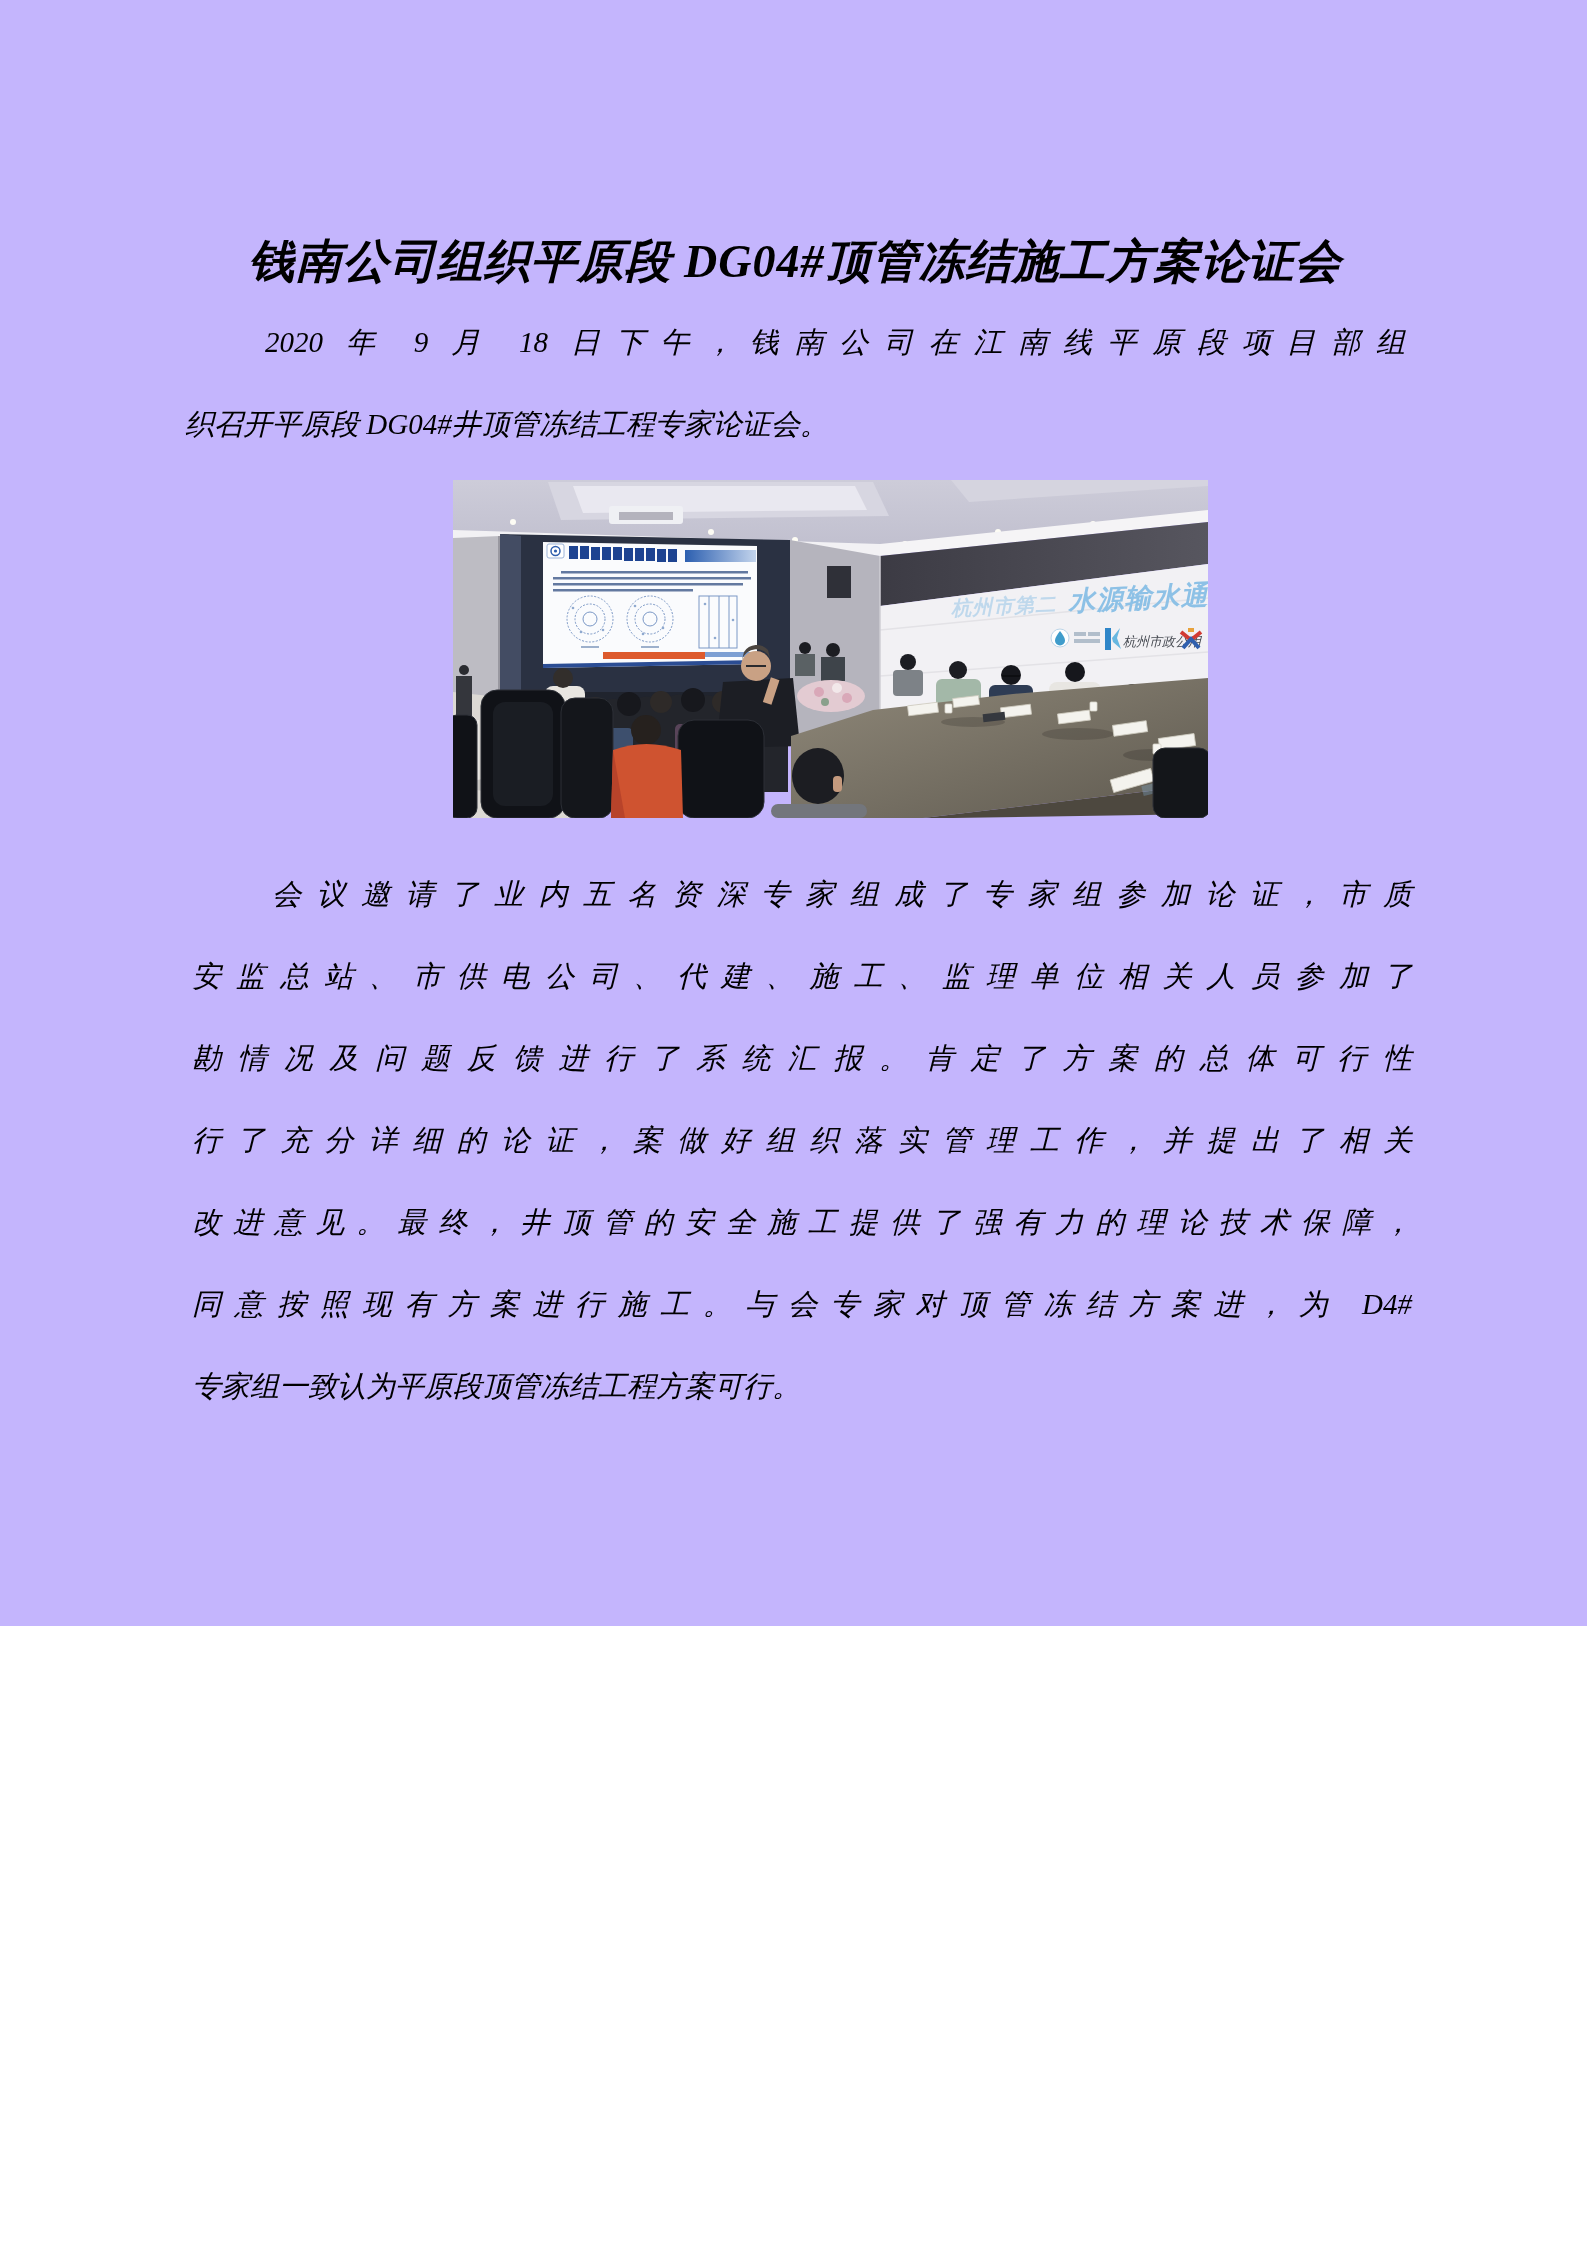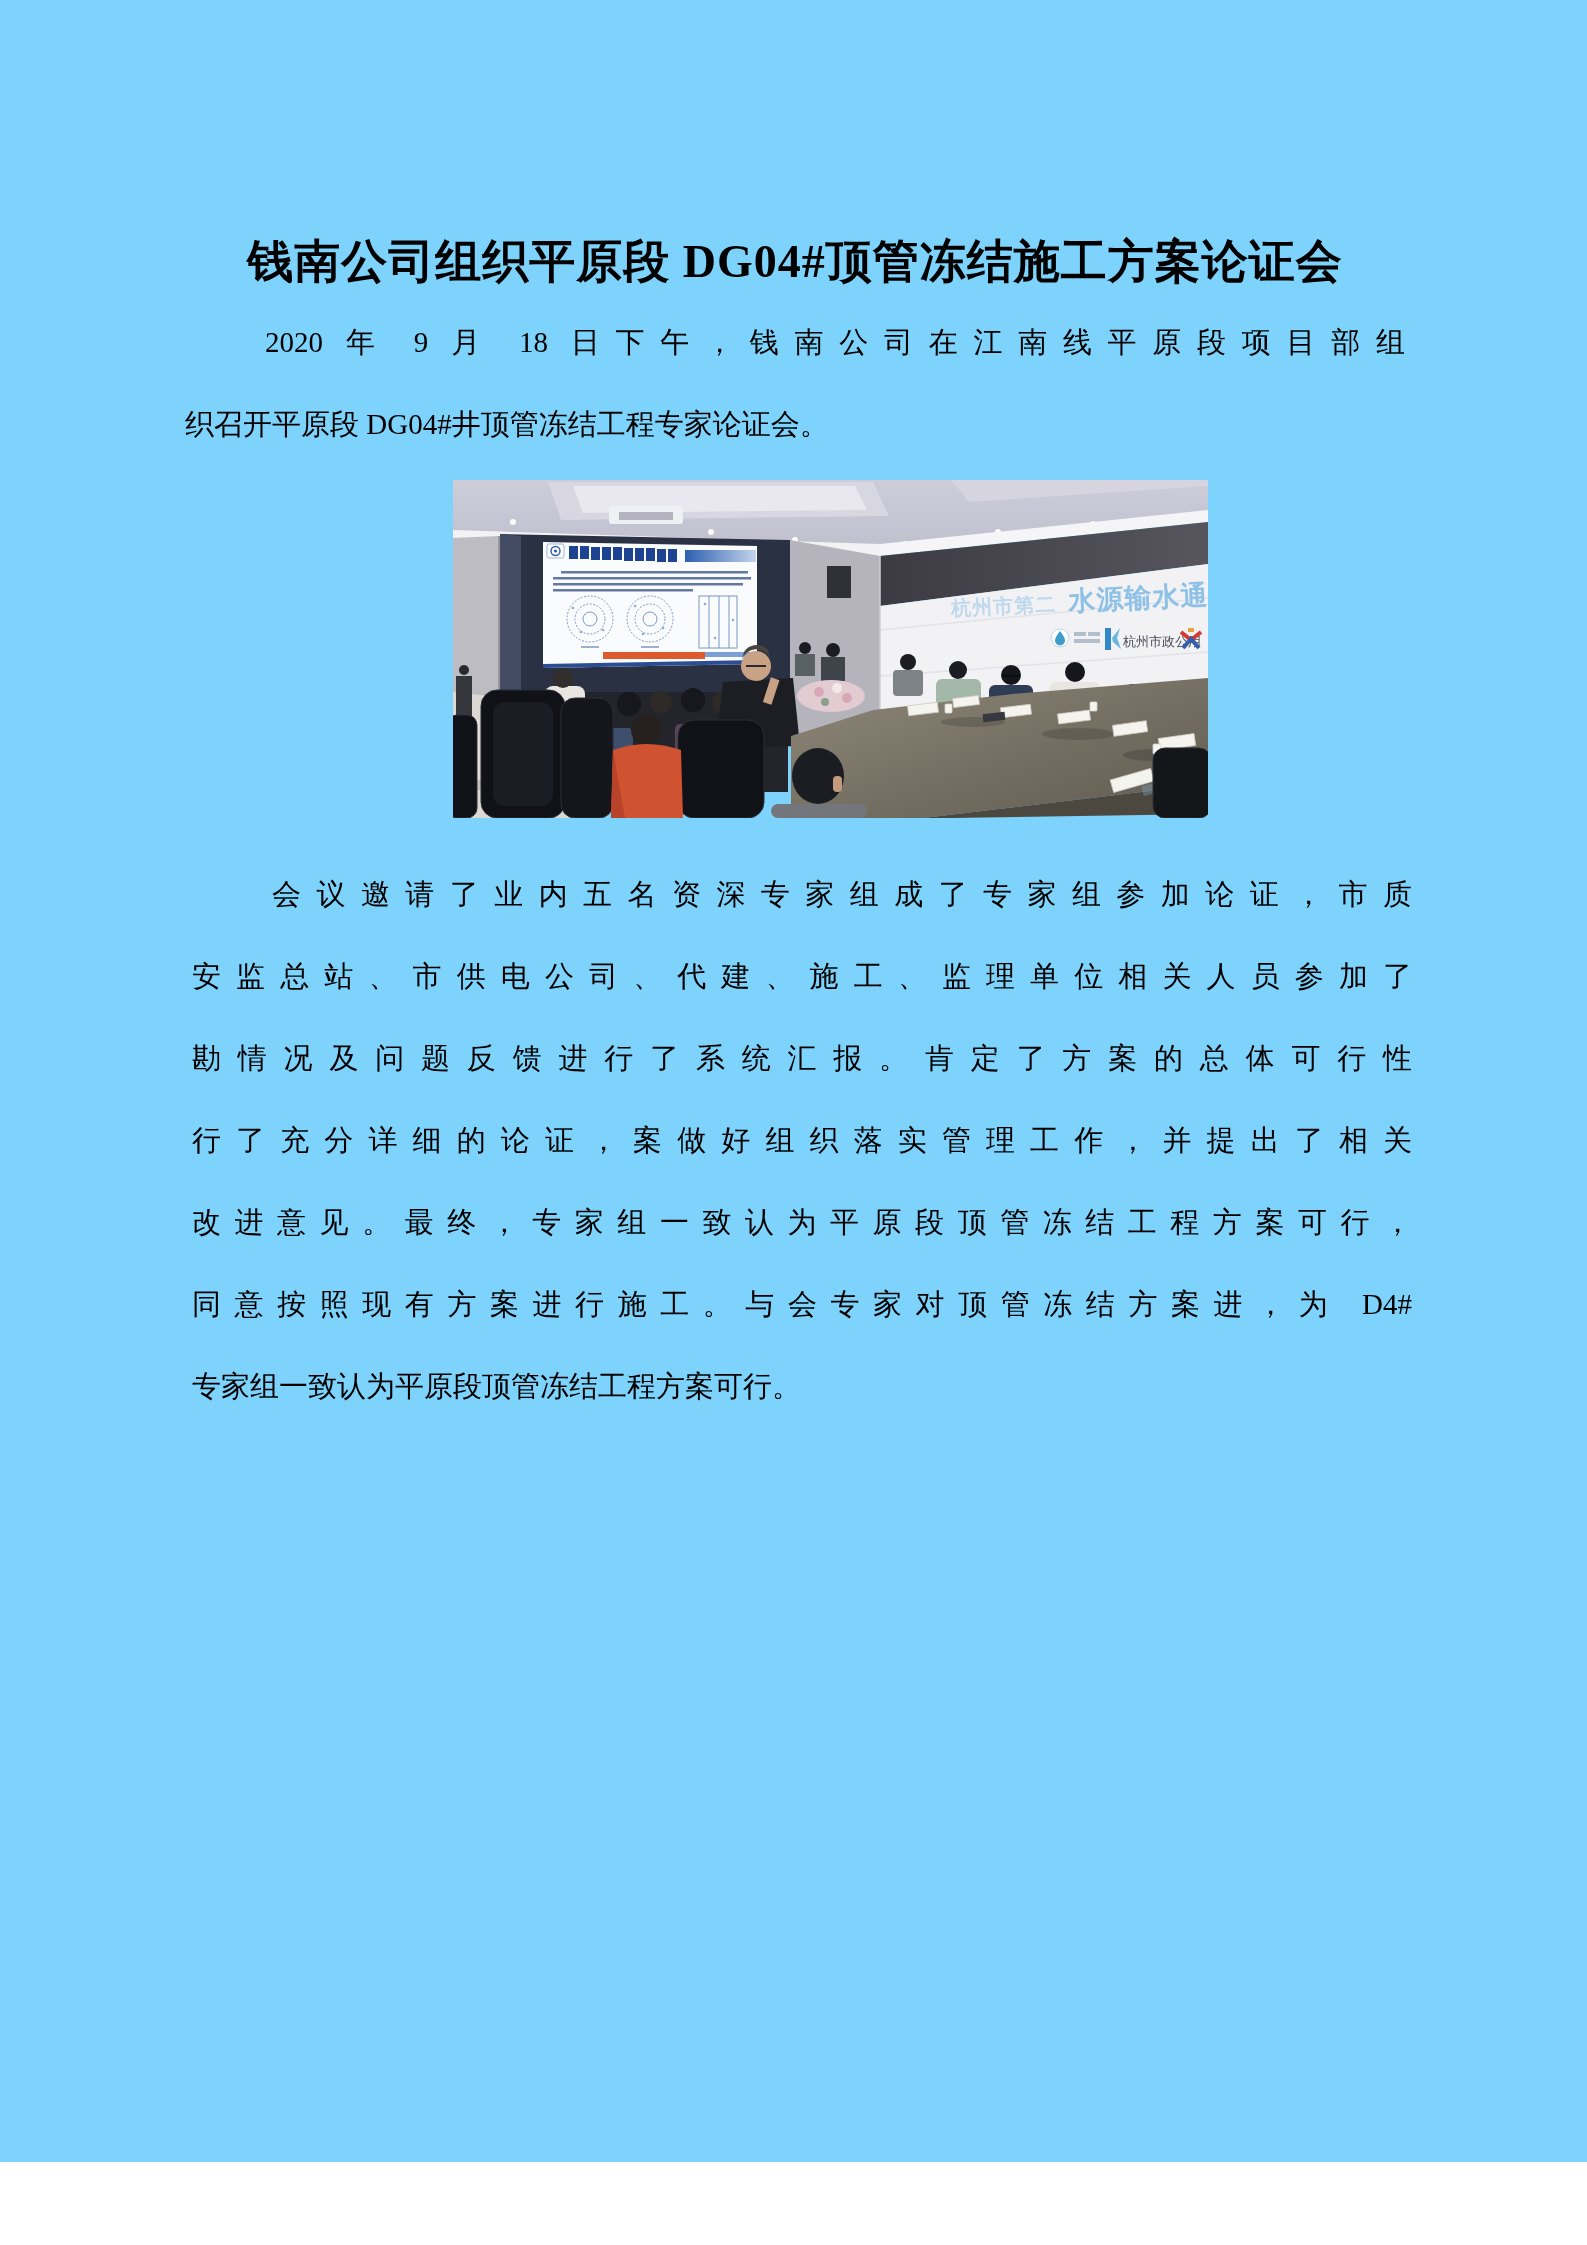--- a/index.html
+++ b/index.html
@@ -1,17 +1,17 @@
 <!DOCTYPE html>
 <html><head>
 <meta charset="utf-8">
 <style>
   html,body{margin:0;padding:0;background:#ffffff;}
-  .page{position:relative;width:1587px;height:2162px;background:#7dd3fc;overflow:hidden;
-        font-family:"Liberation Serif","DejaVu Serif",serif;color:#000;}
+  .page{position:relative;width:1587px;height:1626px;background:#c4b5fd;overflow:hidden;
+        font-family:"Liberation Serif","DejaVu Serif",serif;color:#000;font-style:italic;}
   .title{position:absolute;left:185px;width:1220px;top:196px;height:70px;
          text-align:center;font-size:46px;font-weight:bold;line-height:70px;
          letter-spacing:1px;white-space:nowrap;}
   .para{position:absolute;left:185px;width:1220px;}
   .line{height:82px;line-height:82px;font-size:29px;
         text-align:justify;text-align-last:justify;text-justify:distribute;}
   .line.first{text-indent:80px;}
   .line.last{text-align-last:left;}
   .photo-wrap{position:absolute;left:453px;top:480px;width:755px;height:338px;margin:0;}
   .photo-wrap svg{display:block;}
@@ -298,19 +298,19 @@
         <rect x="700" y="268" width="58" height="70" rx="12" fill="#14161a" stroke="#2c2f36"></rect>
       </g>
     </svg>
   </figure>
 
   <div class="para" style="top:853px;margin-left:7px;">
     <div class="line first">会议邀请了业内五名资深专家组成了专家组参加论证，市质</div>
     <div class="line">安监总站、市供电公司、代建、施工、监理单位相关人员参加了</div>
     <div class="line">勘情况及问题反馈进行了系统汇报。肯定了方案的总体可行性</div>
     <div class="line">行了充分详细的论证，案做好组织落实管理工作，并提出了相关</div>
-    <div class="line">改进意见。最终，专家组一致认为平原段顶管冻结工程方案可行，</div>
+    <div class="line">改进意见。最终，井顶管的安全施工提供了强有力的理论技术保障，</div>
     <div class="line">同意按照现有方案进行施工。与会专家对顶管冻结方案进，为 D4#</div>
     <div class="line last">专家组一致认为平原段顶管冻结工程方案可行。</div>
   </div>
 
 
 </div>
 
 </body></html>

